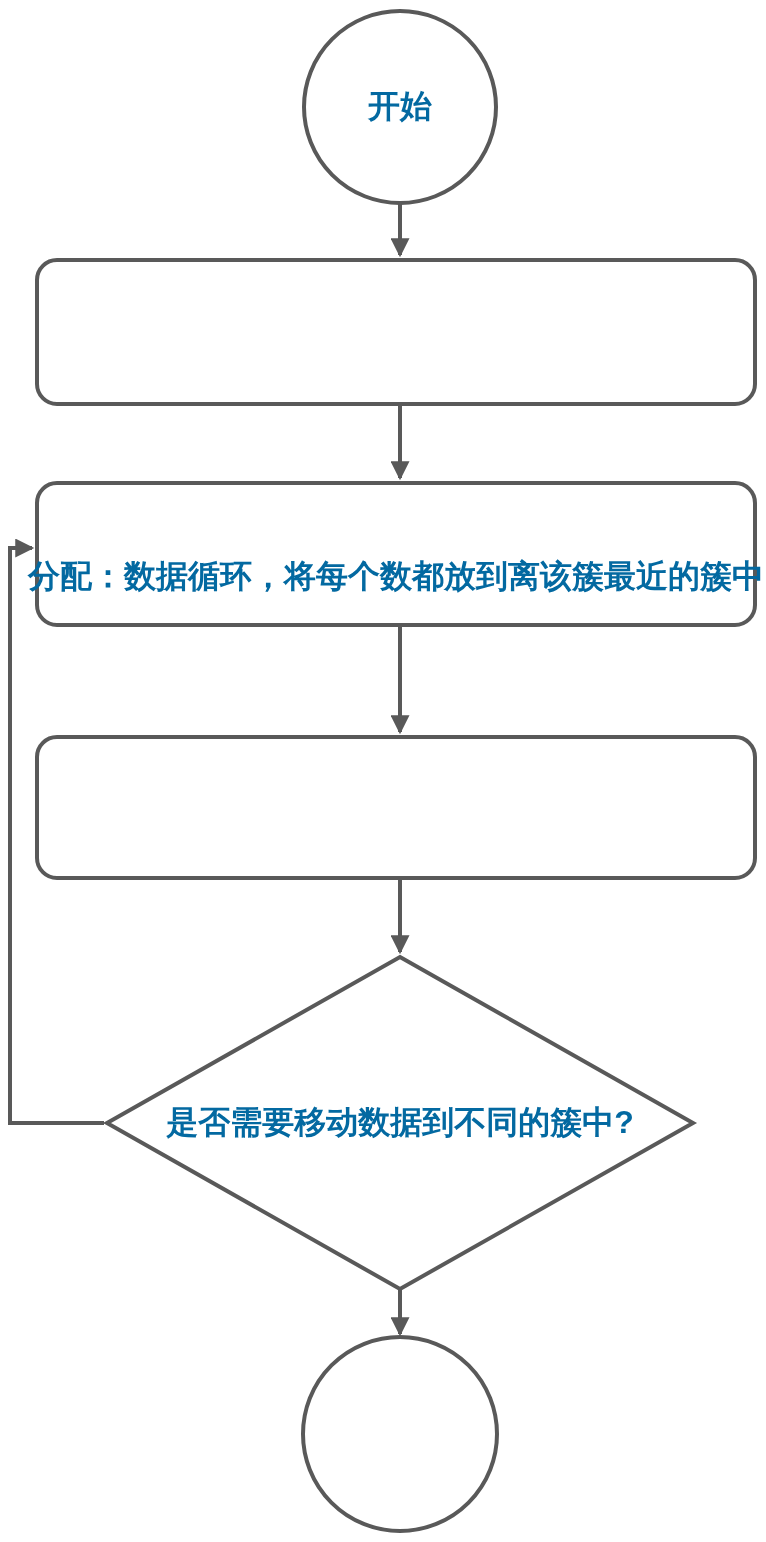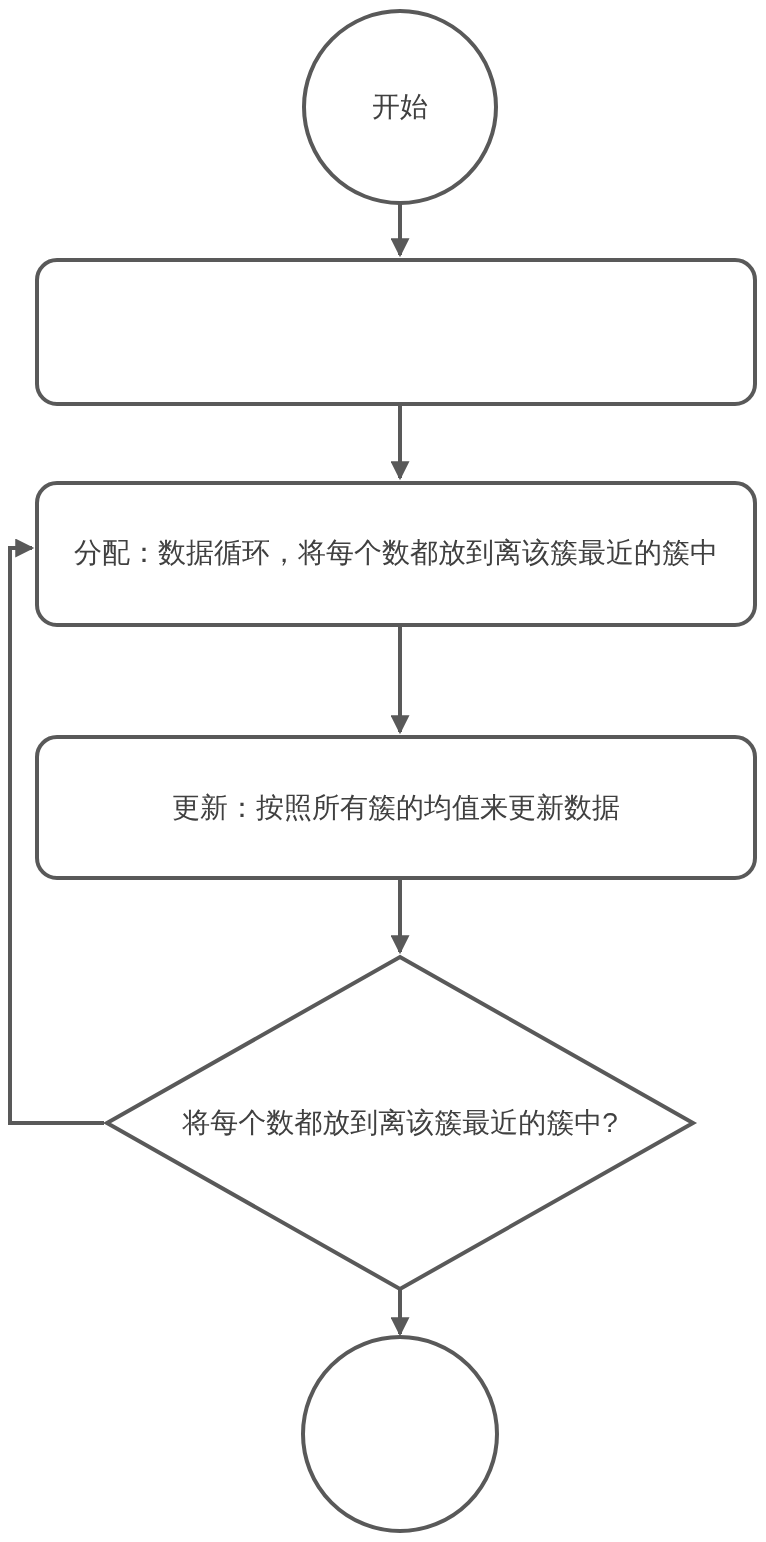--- a/index.html
+++ b/index.html
@@ -19,29 +19,30 @@
     position: absolute;
     left: 0;
     top: 0;
   }
   .node-label {
     position: absolute;
     display: flex;
     align-items: center;
     justify-content: center;
     text-align: center;
-    color: #404040;
-    font-size: 28px;
+    color: #0369a1;
+    font-size: 32px;
     line-height: 1.35;
     white-space: nowrap;
     pointer-events: none;
+    font-weight: bold;
   }
   .lbl-start  { left: 304px; top: 12px;   width: 192px; height: 190px; }
   .lbl-init   { left: 24px;  top: 260px;  width: 718px; height: 144px; }
-  .lbl-assign { left: 37px;  top: 482px;  width: 718px; height: 142px; }
+  .lbl-assign { left: 37px;  top: 506px;  width: 718px; height: 142px; }
   .lbl-update { left: 37px;  top: 737px;  width: 718px; height: 141px; }
   .lbl-decide { left: 107px; top: 957px;  width: 586px; height: 332px; }
   .lbl-end    { left: 303px; top: 1339px; width: 194px; height: 190px; }
 </style>
 </head>
 <body>
 
 <div class="canvas">
 
   <svg class="wires" width="766" height="1542" viewBox="0 0 766 1542">
@@ -68,18 +69,17 @@
       <polygon points="400,957 693,1123 400,1289 107,1123"></polygon>
       <circle cx="400" cy="1434" r="97"></circle>
     </g>
   </svg>
 
   <div class="node-label lbl-start">开始</div>
 
 
   <div class="node-label lbl-assign">分配：数据循环，将每个数都放到离该簇最近的簇中</div>
 
-  <div class="node-label lbl-update">更新：按照所有簇的均值来更新数据</div>
 
-  <div class="node-label lbl-decide">将每个数都放到离该簇最近的簇中?</div>
+  <div class="node-label lbl-decide">是否需要移动数据到不同的簇中?</div>
 
 
 </div>
 
 </body></html>

